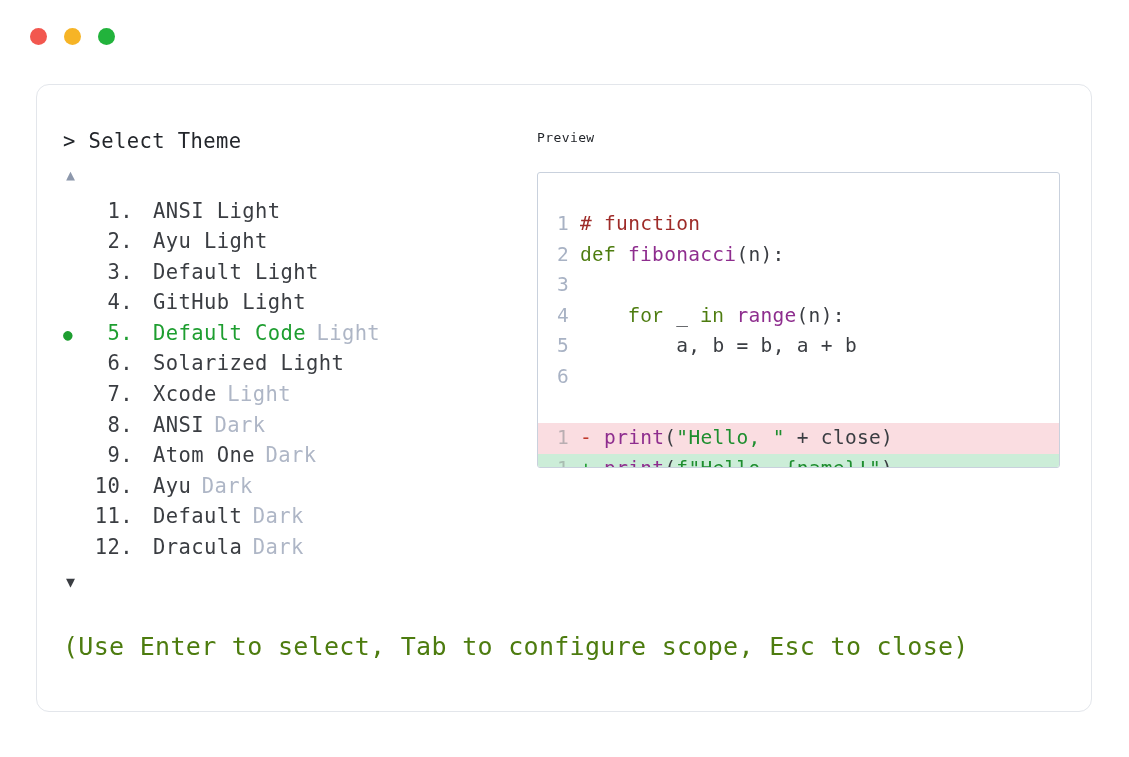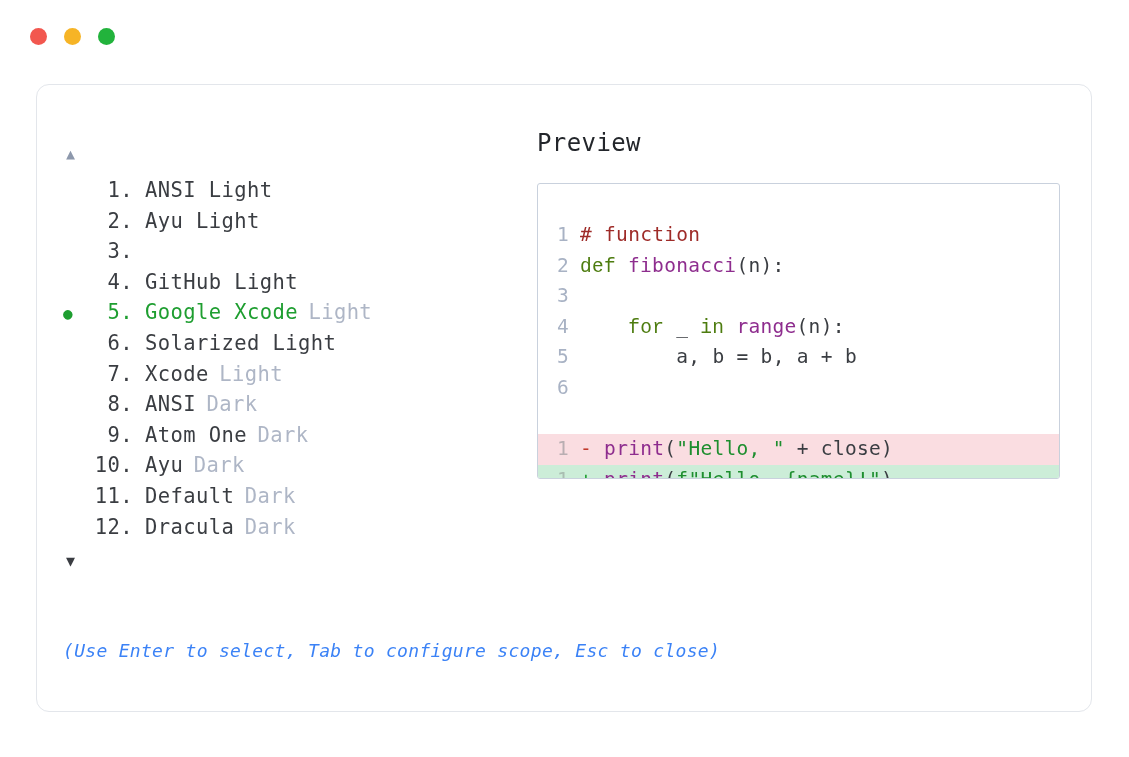--- a/index.html
+++ b/index.html
@@ -106,52 +106,51 @@
     color: #1E9E30;
     font-size: 16px;
   }
   .num-cell {
     width: 44px;
     flex: 0 0 44px;
     text-align: right;
     color: #3A3D42;
   }
   .name-cell {
-    margin-left: 12px;
+    margin-left: 20px;
     color: #3A3D42;
   }
   .suffix-cell {
     color: #AEB6C6;
     margin-left: 10.5px;
   }
   .theme-row.selected .num-cell,
   .theme-row.selected .name-cell { color: #1E9E30; }
   .theme-row.selected .suffix-cell { color: #AEB6C6; }
 
   
   .footer-hint {
     position: absolute;
     left: 26px;
     bottom: 50px;
-    font-size: 18px;
+    font-size: 25px;
     letter-spacing: 0.3px;
-    color: #3b82f6;
-    white-space: pre;
-    font-style: italic;
+    color: #4d7c0f;
+    white-space: pre;
   }
 
   
   .right-col {
     position: absolute;
     left: 500px;
     top: 46px;
     width: 530px;
   }
   .preview-label {
-    font-size: 24px;
+    font-size: 13px;
     color: #23262B;
     letter-spacing: 0.4px;
     line-height: 1;
     white-space: pre;
   }
   .preview-panel {
     margin-top: 28px;
     width: 523px;
     height: 296px;
     box-sizing: border-box;
@@ -206,29 +205,30 @@
 <div class="traffic-lights">
   <span class="dot dot-close"></span>
   <span class="dot dot-min"></span>
   <span class="dot dot-max"></span>
 </div>
 
 <div class="card">
   <div class="card-inner">
 
     <div class="left-col">
+      <div class="prompt-line">&gt; Select Theme</div>
 
       <div class="scroll-arrow scroll-arrow-up">▲</div>
 
       <div class="theme-list" id="theme-list">
           <div class="theme-row"><span class="bullet-cell"></span><span class="num-cell">1.</span><span class="name-cell">ANSI Light</span></div>
           <div class="theme-row"><span class="bullet-cell"></span><span class="num-cell">2.</span><span class="name-cell">Ayu Light</span></div>
-          <div class="theme-row"><span class="bullet-cell"></span><span class="num-cell">3.</span></div>
+          <div class="theme-row"><span class="bullet-cell"></span><span class="num-cell">3.</span><span class="name-cell">Default Light</span></div>
           <div class="theme-row"><span class="bullet-cell"></span><span class="num-cell">4.</span><span class="name-cell">GitHub Light</span></div>
-          <div class="theme-row selected"><span class="bullet-cell">●</span><span class="num-cell">5.</span><span class="name-cell">Google Xcode</span><span class="suffix-cell">Light</span></div>
+          <div class="theme-row selected"><span class="bullet-cell">●</span><span class="num-cell">5.</span><span class="name-cell">Default Code</span><span class="suffix-cell">Light</span></div>
           <div class="theme-row"><span class="bullet-cell"></span><span class="num-cell">6.</span><span class="name-cell">Solarized Light</span></div>
           <div class="theme-row"><span class="bullet-cell"></span><span class="num-cell">7.</span><span class="name-cell">Xcode</span><span class="suffix-cell">Light</span></div>
           <div class="theme-row"><span class="bullet-cell"></span><span class="num-cell">8.</span><span class="name-cell">ANSI</span><span class="suffix-cell">Dark</span></div>
           <div class="theme-row"><span class="bullet-cell"></span><span class="num-cell">9.</span><span class="name-cell">Atom One</span><span class="suffix-cell">Dark</span></div>
           <div class="theme-row"><span class="bullet-cell"></span><span class="num-cell">10.</span><span class="name-cell">Ayu</span><span class="suffix-cell">Dark</span></div>
           <div class="theme-row"><span class="bullet-cell"></span><span class="num-cell">11.</span><span class="name-cell">Default</span><span class="suffix-cell">Dark</span></div>
           <div class="theme-row"><span class="bullet-cell"></span><span class="num-cell">12.</span><span class="name-cell">Dracula</span><span class="suffix-cell">Dark</span></div>
         </div>
 
       <div class="scroll-arrow scroll-arrow-down">▼</div>

